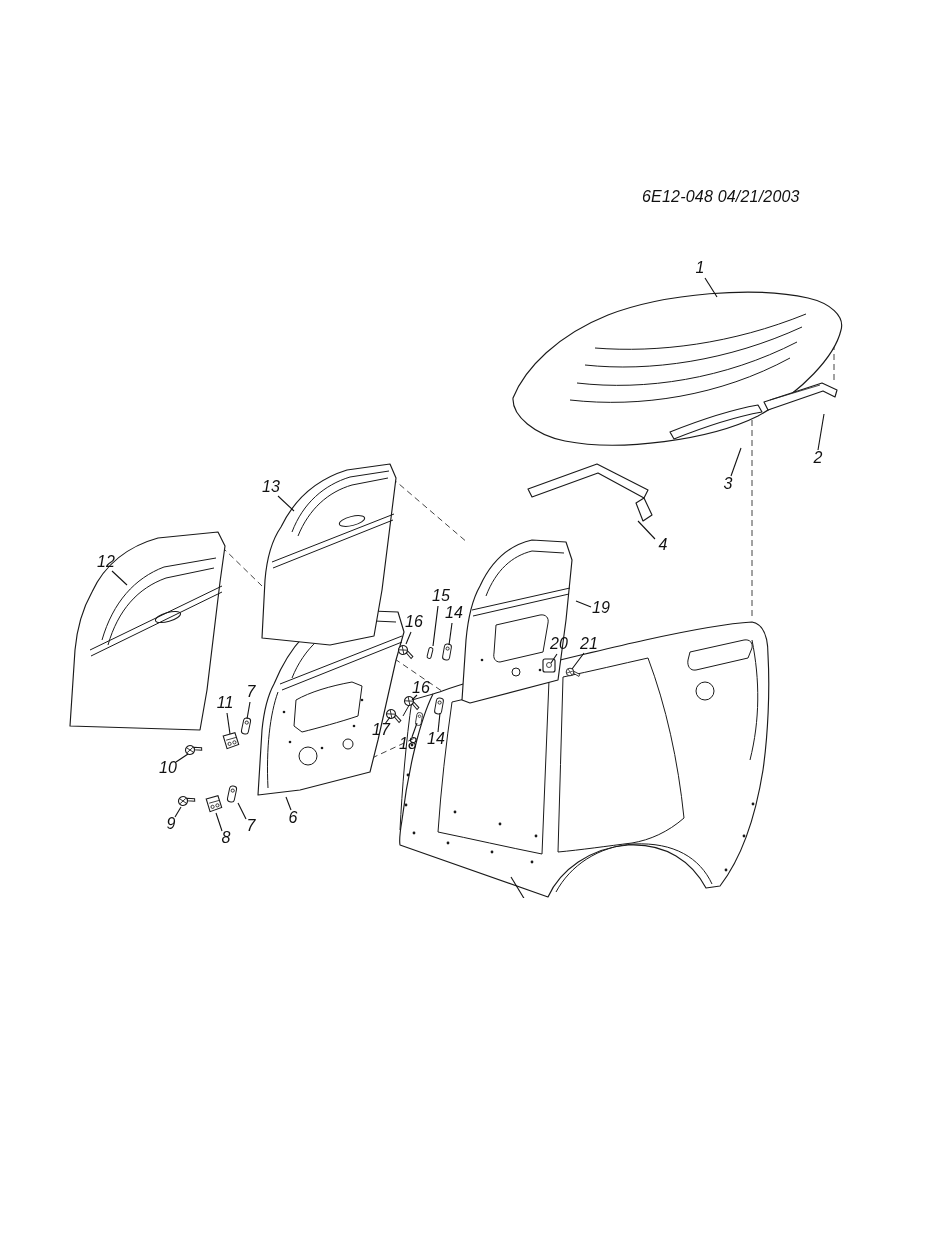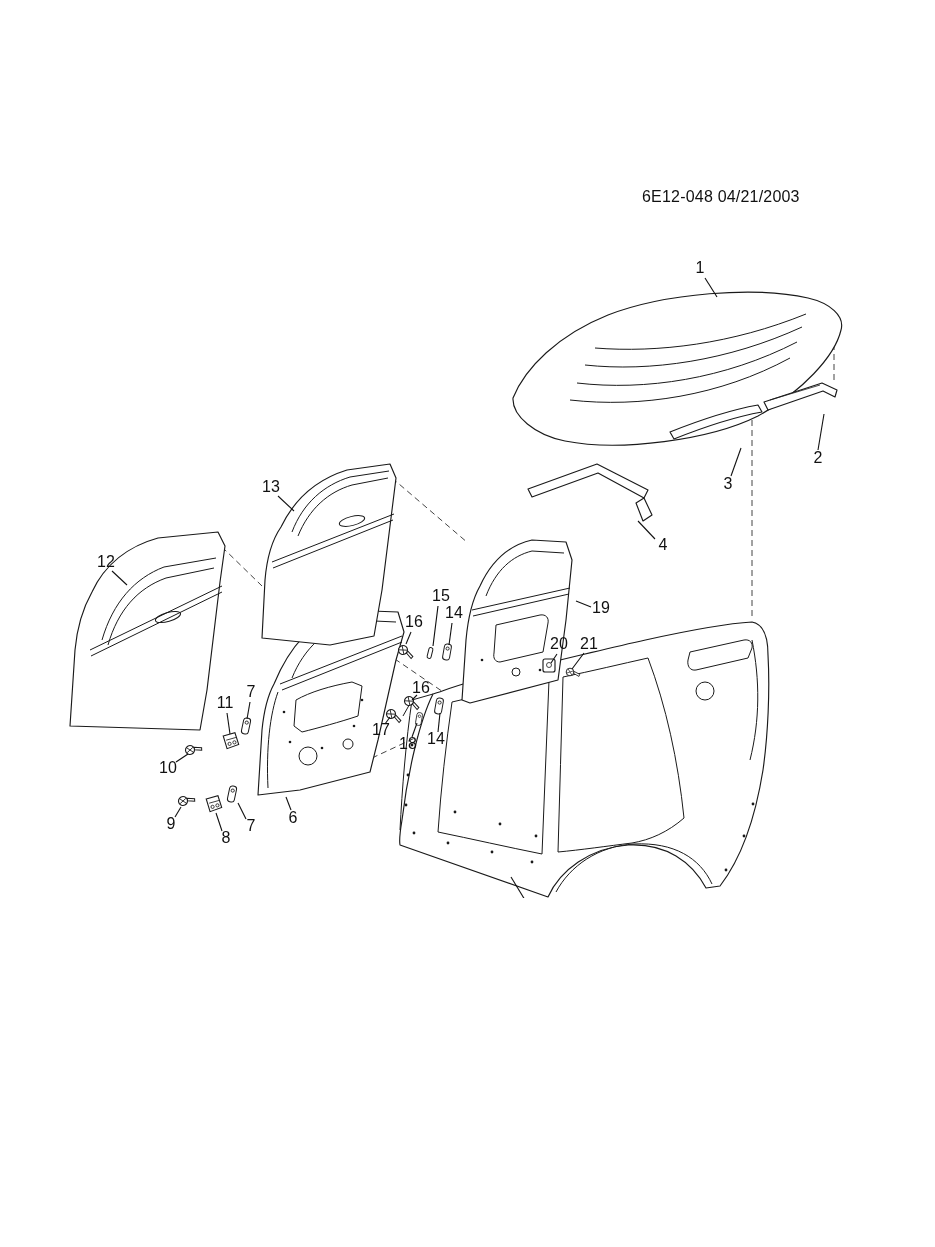--- a/index.html
+++ b/index.html
@@ -1,17 +1,17 @@
 <!DOCTYPE html>
 <html><head>
 <meta charset="utf-8">
 <style>
   html,body{margin:0;padding:0;background:#fff;}
   #page{position:relative;width:935px;height:898px;background:#fff;overflow:hidden;
-        font-family:"Liberation Sans",sans-serif;}
+        font-family:"Liberation Sans",sans-serif;font-style:italic;}
   #doc-title{position:absolute;left:642px;top:188px;width:260px;font-size:16px;
              color:#111;letter-spacing:0.2px;white-space:nowrap;}
   svg{position:absolute;left:0;top:0;}
   .part{fill:#fff;stroke:#1a1a1a;stroke-width:1.15;stroke-linejoin:round;}
   .detail{fill:none;stroke:#1a1a1a;stroke-width:1;stroke-linejoin:round;}
   .thin{fill:none;stroke:#1a1a1a;stroke-width:0.8;}
   .dot{fill:#1a1a1a;stroke:none;}
   .dash{fill:none;stroke:#444;stroke-width:1;stroke-dasharray:6 4;}
   .leader{stroke:#111;stroke-width:1.1;}
   .callout{font-family:"Liberation Sans",sans-serif;font-size:16px;fill:#111;

